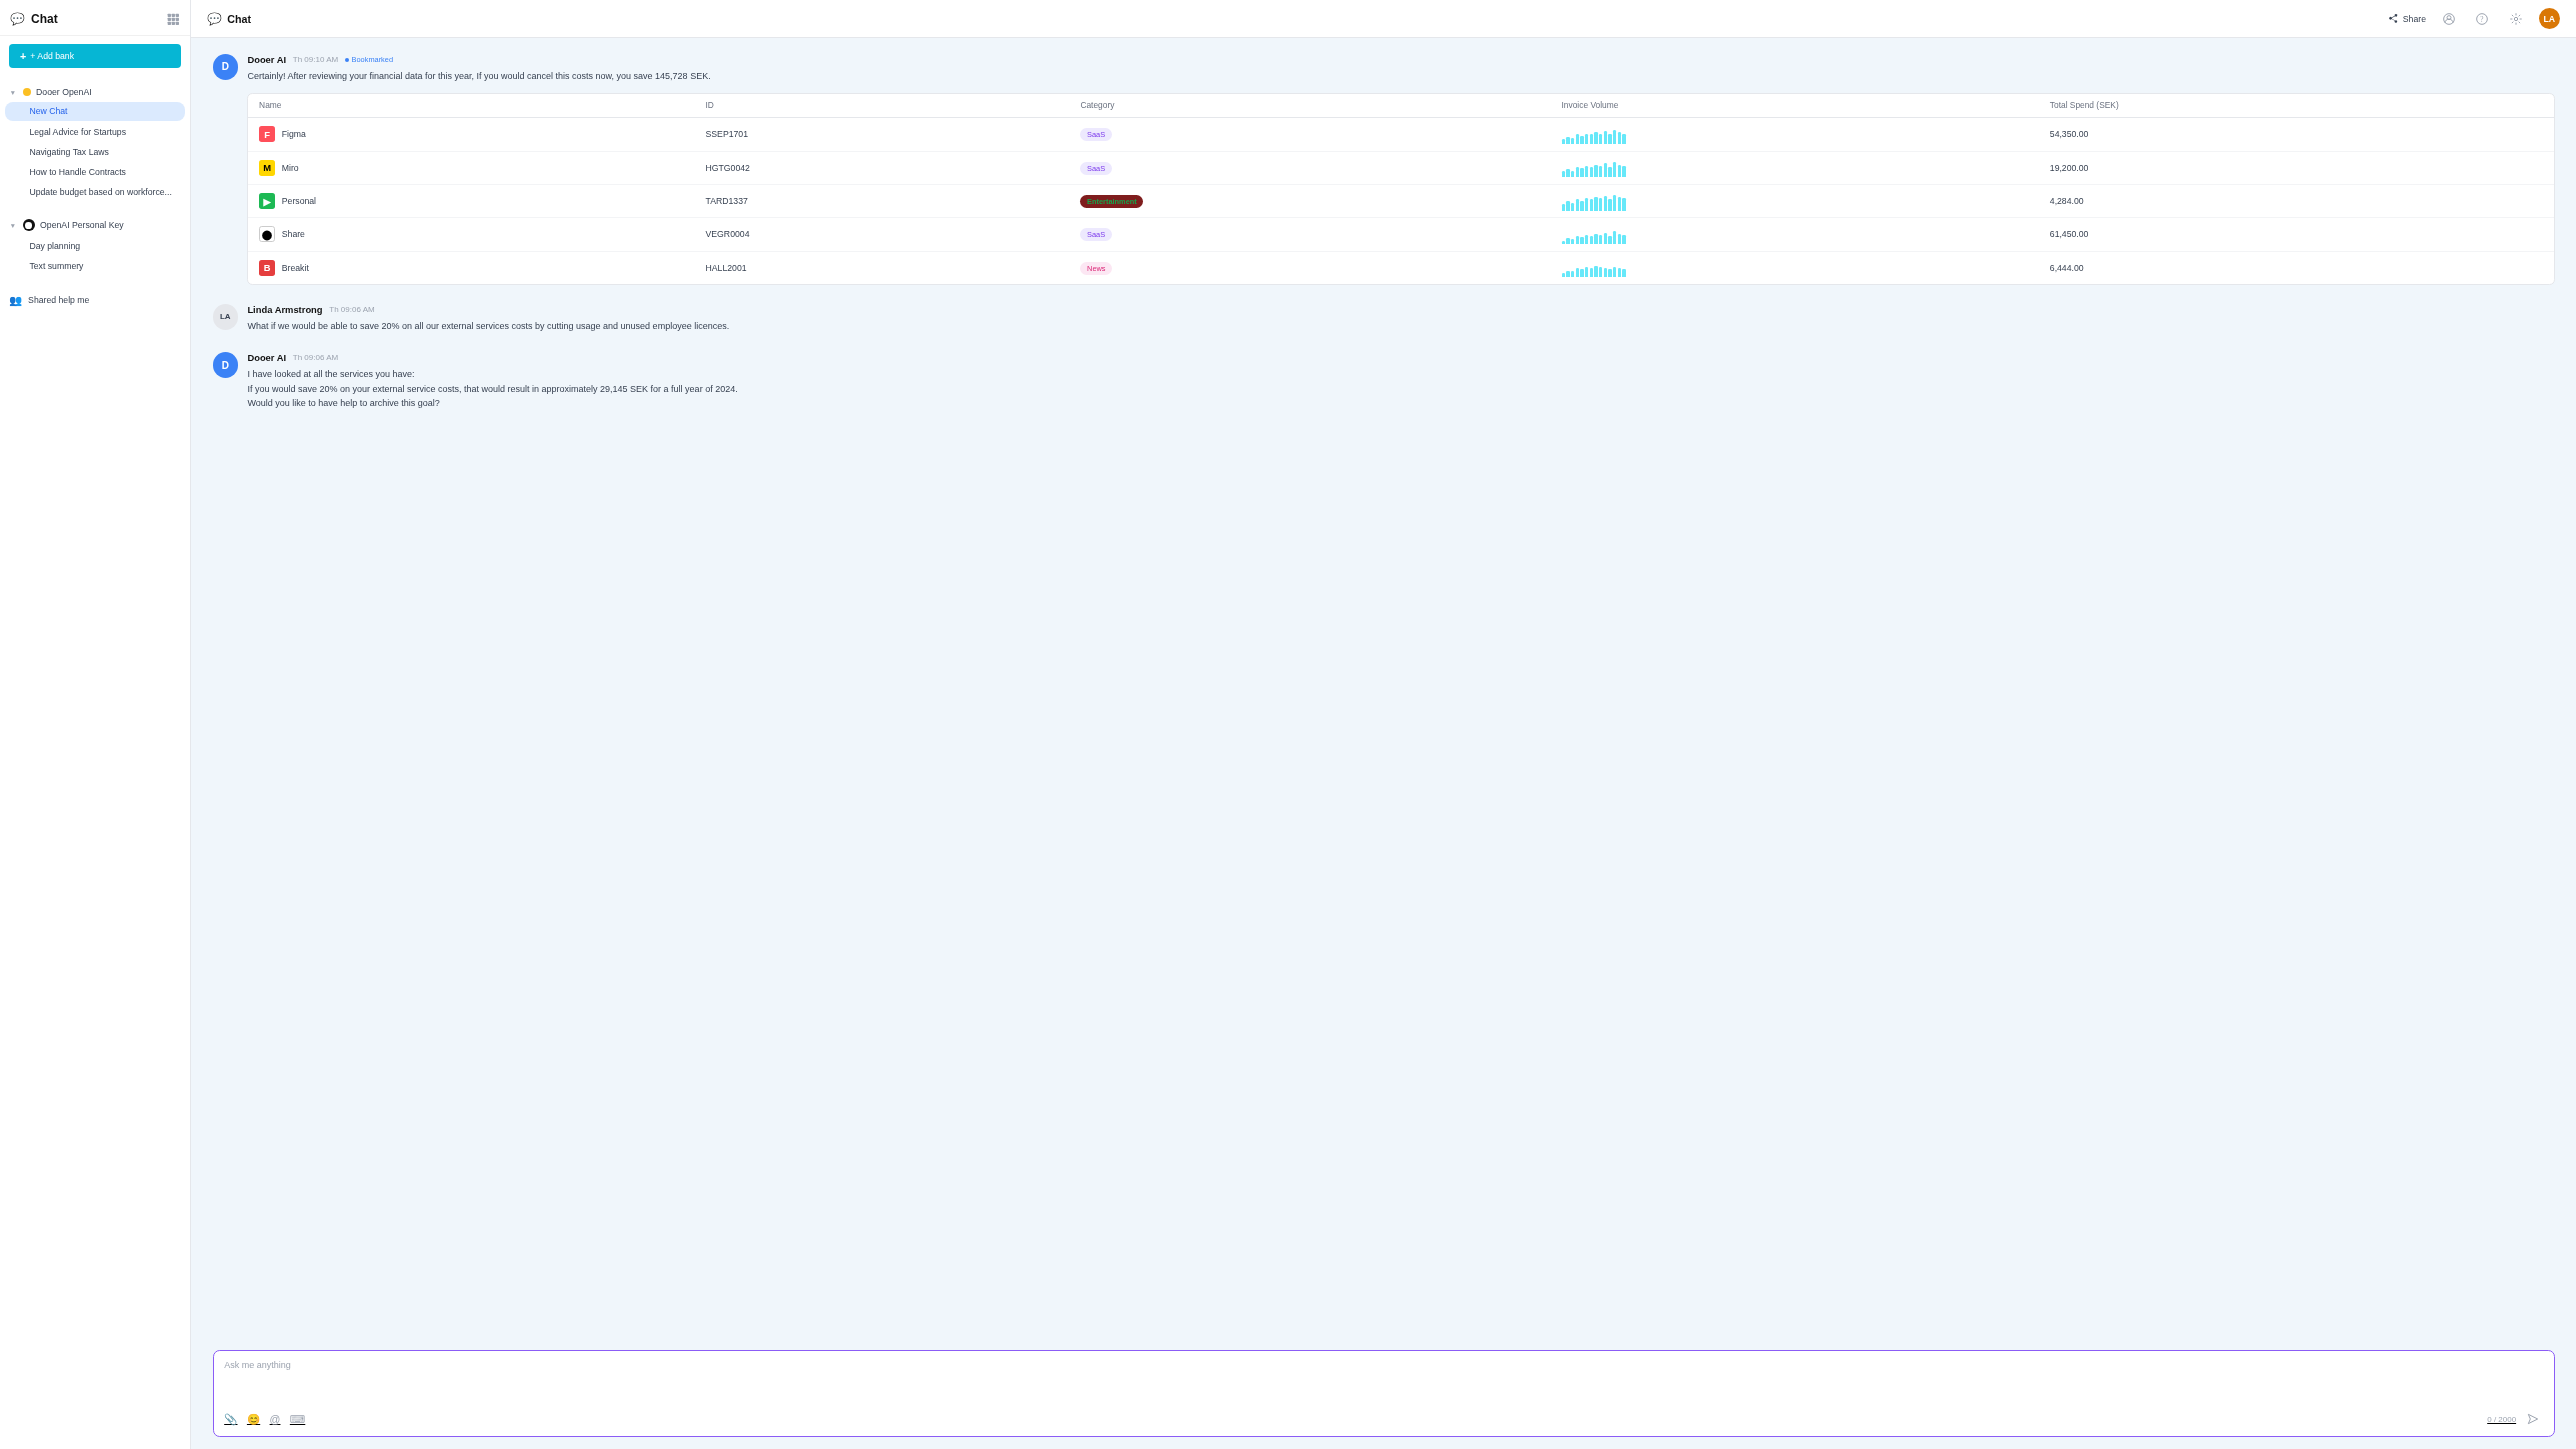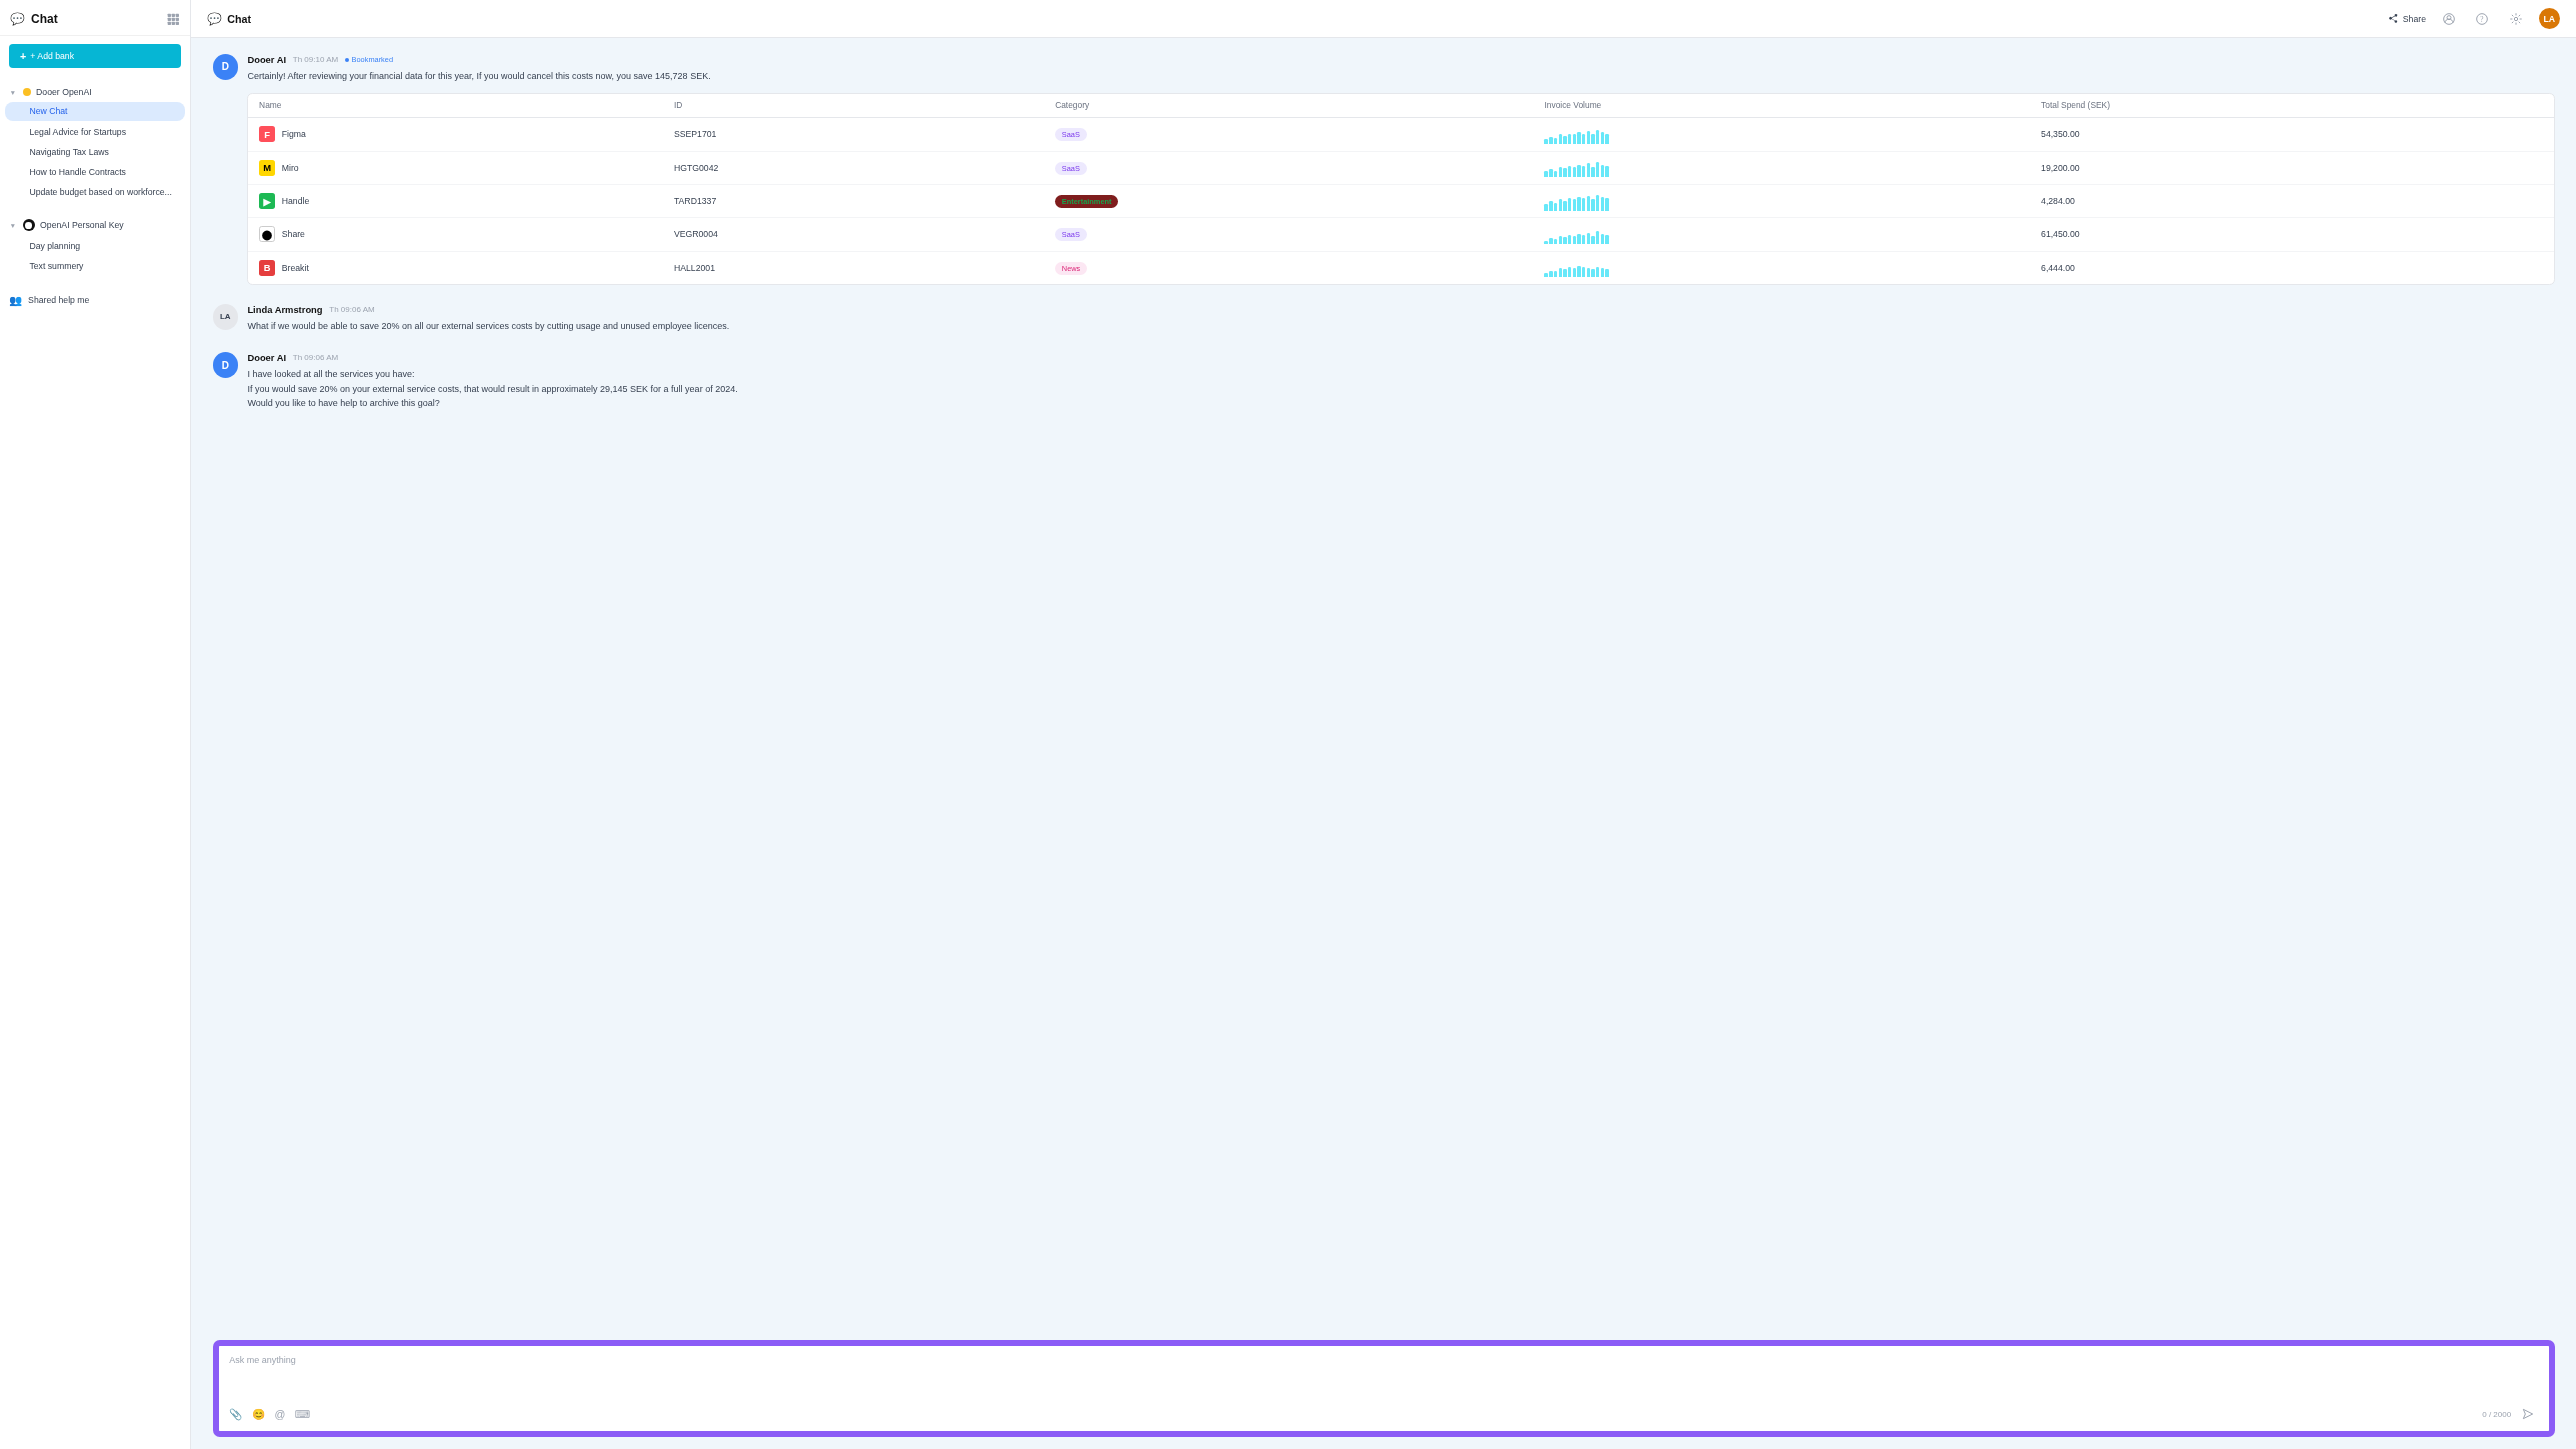--- a/index.html
+++ b/index.html
@@ -68,21 +68,21 @@
     .badge-saas { background: #ede9fe; color: #7c3aed; }
     .badge-entertainment { background: #7f1d1d; color: #16a34a; font-weight: bold; }
     .badge-news { background: #fce7f3; color: #db2777; }
 
     
     .sparkline { display: flex; align-items: flex-end; gap: 1.3px; height: 19px; }
     .sparkline-bar { width: 3.4px; border-radius: 1.3px 1.3px 0 0; background: #67e8f9; }
 
     
     .input-area { padding: 8px 21.5px 12px; background: #f0f6fb; flex-shrink: 0; }
-    .input-box { background: #fff; border: 6px solid #8b5cf6; border-radius: 6.7px; padding: 9.4px 10.7px 6.7px; }
+    .input-box { background: #fff; border: 1px solid #8b5cf6; border-radius: 6.7px; padding: 9.4px 10.7px 6.7px; text-decoration: underline; }
     .input-box textarea { width: 100%; border: none; outline: none; font-size: 9px; color: #374151; resize: none; height: 43px; background: transparent; font-family: inherit; }
     .input-box textarea::placeholder { color: #9ca3af; }
     .input-toolbar { display: flex; align-items: center; justify-content: space-between; margin-top: 4px; }
     .input-tools { display: flex; align-items: center; gap: 9.4px; }
     .input-tool-icon { font-size: 10.7px; color: #9ca3af; cursor: pointer; }
     .input-count { font-size: 8px; color: #9ca3af; }
     .send-btn { width: 20px; height: 20px; border-radius: 50%; background: transparent; border: none; cursor: pointer; display: flex; align-items: center; justify-content: center; color: #9ca3af; font-size: 10.7px; }
   </style>
 </head>
 <body>
@@ -259,21 +259,21 @@
                       <div class="sparkline-bar" style="height:12.7px;"></div>
                       <div class="sparkline-bar" style="height:11.4px;"></div>
                     </div>
                   </td>
     <td>19,200.00</td>
   </tr>
                 <tr>
     <td>
       <div class="app-name-cell">
         <div class="app-logo" style="background:#1db954;color:#fff;;">▶</div>
-        <span>Handle</span>
+        <span>Personal</span>
       </div>
     </td>
     <td>TARD1337</td>
     <td><span class="badge badge-entertainment">Entertainment</span></td>
     <td>
                     <div class="sparkline">
                       <div class="sparkline-bar" style="height:6.7px;"></div>
                       <div class="sparkline-bar" style="height:9.4px;"></div>
                       <div class="sparkline-bar" style="height:8px;"></div>
                       <div class="sparkline-bar" style="height:11.4px;"></div>

